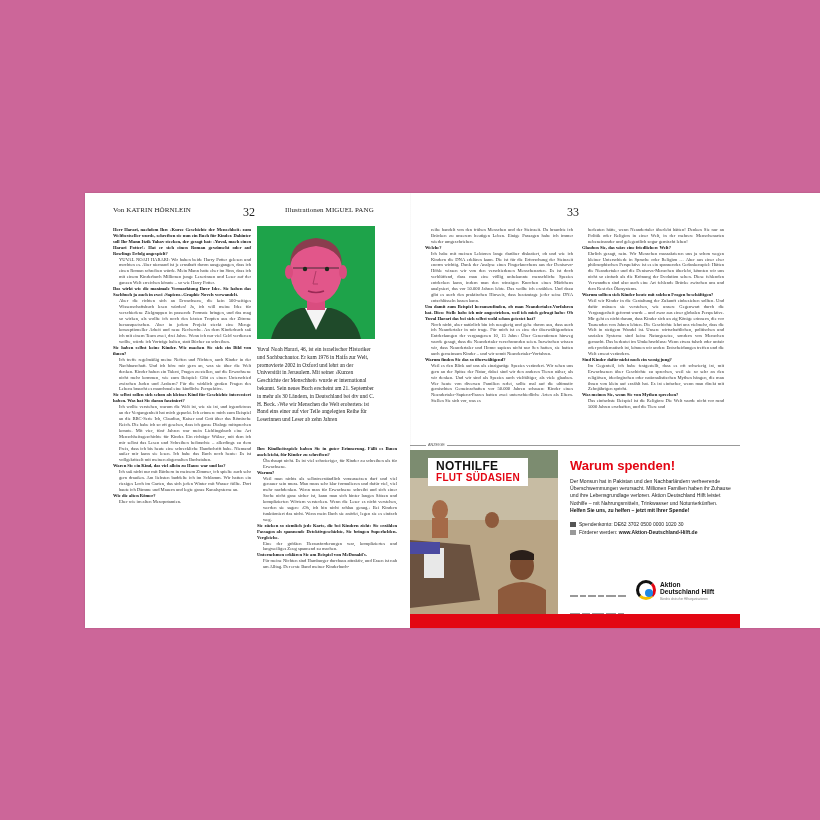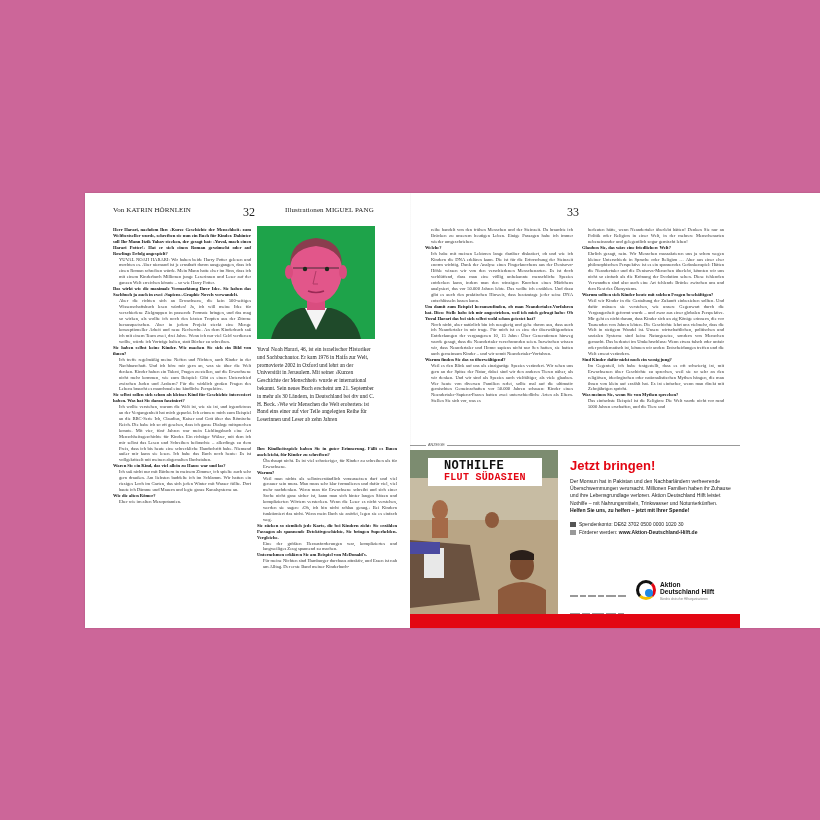--- a/index.html
+++ b/index.html
@@ -12,21 +12,21 @@
   .col p{margin:0;text-indent:0;}
   .col .q{font-weight:bold;color:#111;}
   .col .a{padding-left:6px;}
   .portrait{position:absolute;left:172px;top:33px;width:118px;height:113px;background:#1ea34a;overflow:hidden;}
   .caption{position:absolute;left:172px;top:153px;width:118px;font-size:5.4px;line-height:7.8px;color:#222;}
   .ad-rule{position:absolute;left:325px;top:252px;width:330px;height:1px;background:#999;}
   .ad-label{position:absolute;left:341px;top:250px;font-size:3.8px;background:#fff;padding:0 2px;color:#555;font-family:"Liberation Sans",sans-serif;}
   .ad{position:absolute;left:325px;top:257px;width:330px;height:178px;background:#fff;}
   .ad-photo{position:absolute;left:0;top:0;width:148px;height:164px;background:linear-gradient(180deg,#8a9a7a 0%,#b8b5a0 20%,#c8c0ae 45%,#b9a78a 75%,#a68d6d 100%);overflow:hidden;}
   .ad-bar{position:absolute;left:0;bottom:0;width:330px;height:14px;background:#e30613;}
-  .ad-badge{position:absolute;left:18px;top:8px;background:#fff;padding:2px 16px;font-family:Liberation Mono, monospace;font-weight:bold;line-height:12px;}
+  .ad-badge{position:absolute;left:18px;top:8px;background:#fff;padding:2px 8px;font-family:Liberation Sans, sans-serif;font-weight:bold;line-height:12px;}
   .ad-badge .l1{color:#111;font-size:12px;letter-spacing:.3px;}
   .ad-badge .l2{color:#e30613;font-size:10px;letter-spacing:.3px;}
   .ad-text{position:absolute;left:160px;top:8px;width:165px;font-family:"Liberation Sans",sans-serif;}
   .ad-title{color:#e30613;font-size:13px;font-weight:bold;margin:0 0 5px;}
   .ad-body{font-size:5.1px;line-height:7.2px;color:#222;}
   .ad-body b{color:#111;}
   .ad-bank{font-size:5px;line-height:8px;margin-top:6px;color:#222;}
   .ad-bank .ic{display:inline-block;width:6px;height:5px;background:#555;margin-right:3px;vertical-align:middle;}
   .ad-logos{position:absolute;left:160px;top:135px;width:60px;height:16px;}
   .ad-logos span{display:inline-block;height:2px;background:#999;margin:2px 2px 2px 0;}
@@ -131,21 +131,21 @@
         <path d="M88 140 Q112 124 136 140 L136 164 L88 164 Z" fill="#8e5a3c"></path>
         <path d="M100 104 Q112 96 124 104 L124 110 L100 110 Z" fill="#2a1f1a"></path>
       </svg>
       <div class="ad-badge">
         <div class="l1">NOTHILFE</div>
         <div class="l2">FLUT SÜDASIEN</div>
       </div>
     </div>
 
     <div class="ad-text">
-      <div class="ad-title">Jetzt bringen!</div>
+      <div class="ad-title">Warum spenden!</div>
       <div class="ad-body">
         <span>Der Monsun hat in Pakistan und den Nachbarländern verheerende Überschwemmungen verursacht. Millionen Familien haben ihr Zuhause und ihre Lebensgrundlage verloren. Aktion Deutschland Hilft leistet Nothilfe – mit Nahrungsmitteln, Trinkwasser und Notunterkünften.</span><br>
         <b>Helfen Sie uns, zu helfen – jetzt mit Ihrer Spende!</b>
       </div>
       <div class="ad-bank">
         <div><span class="ic"></span><span>Spendenkonto: DE62 3702 0500 0000 1020 30</span></div>
         <div><span class="ic" style="background:#999"></span><span>Förderer werden: </span><b>www.Aktion-Deutschland-Hilft.de</b></div>
       </div>
     </div>
 

